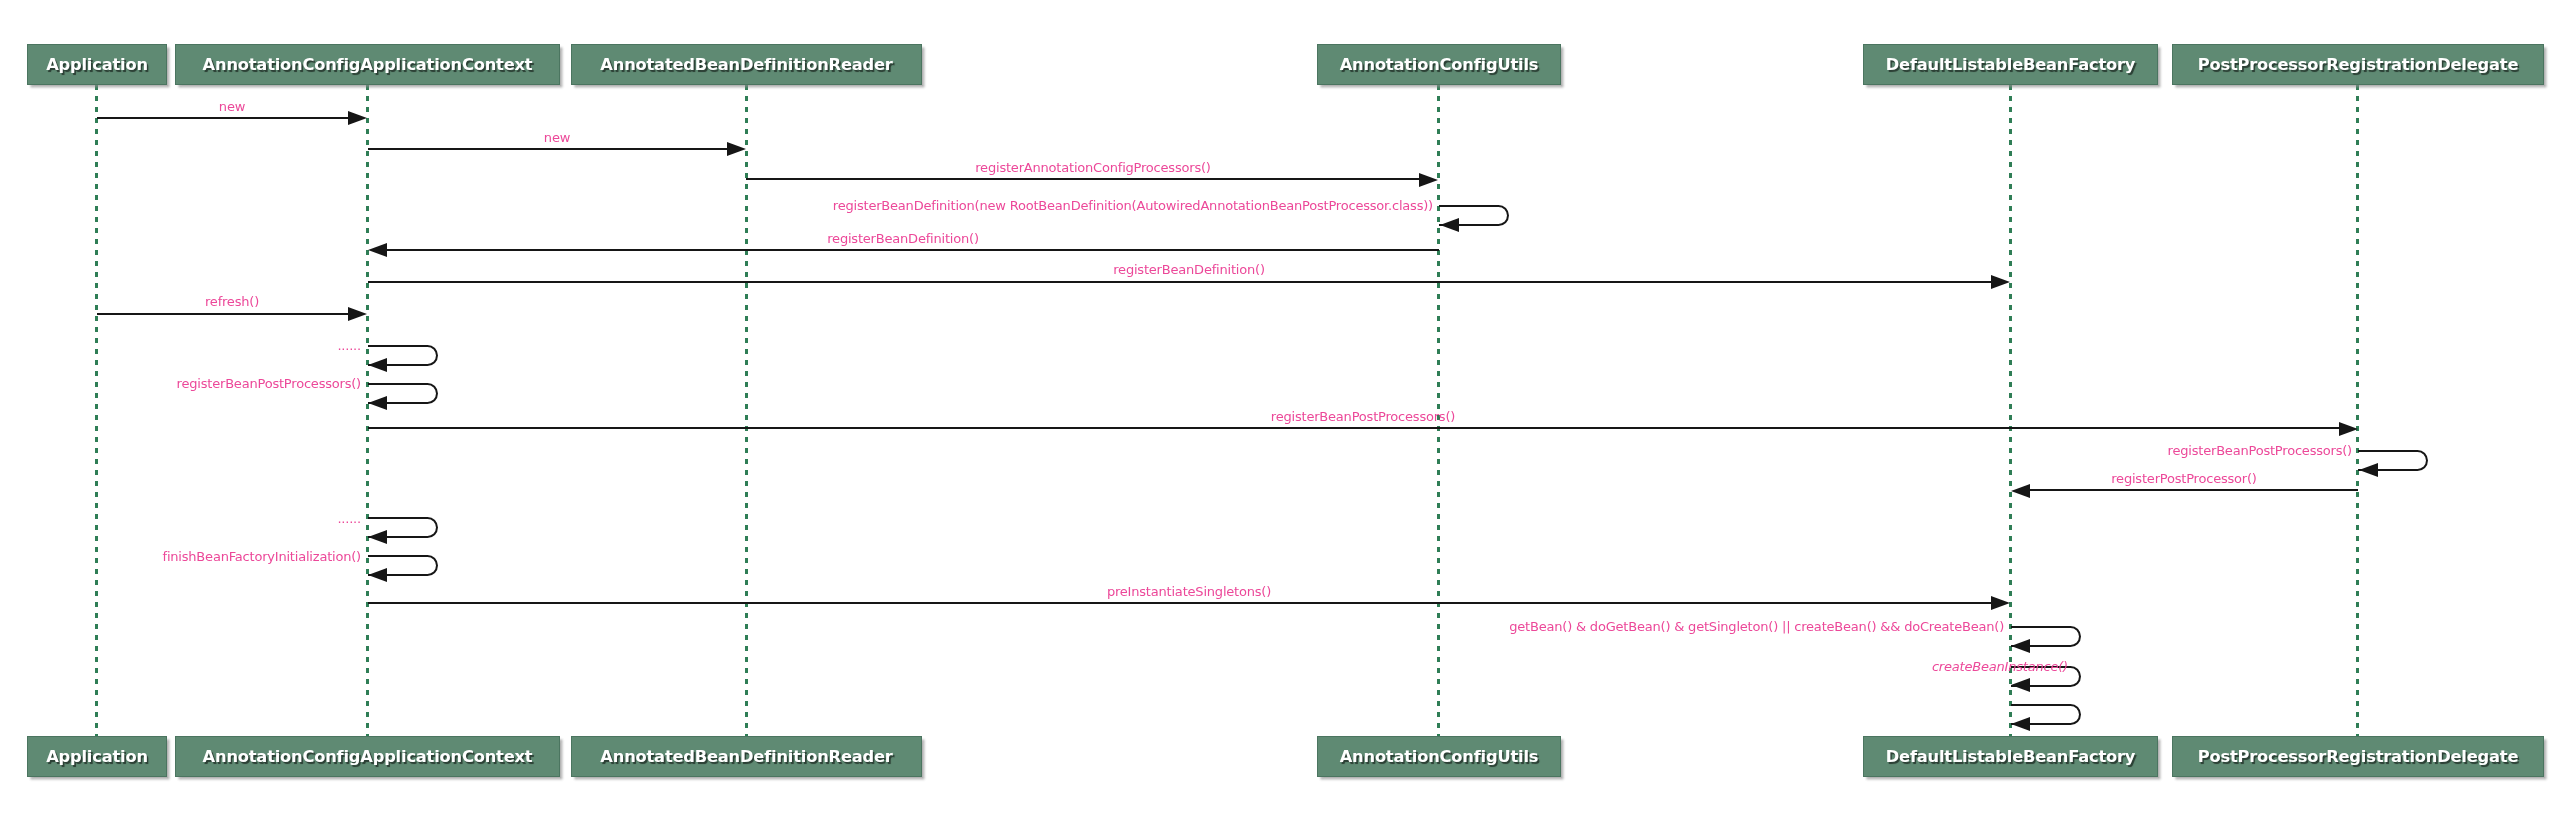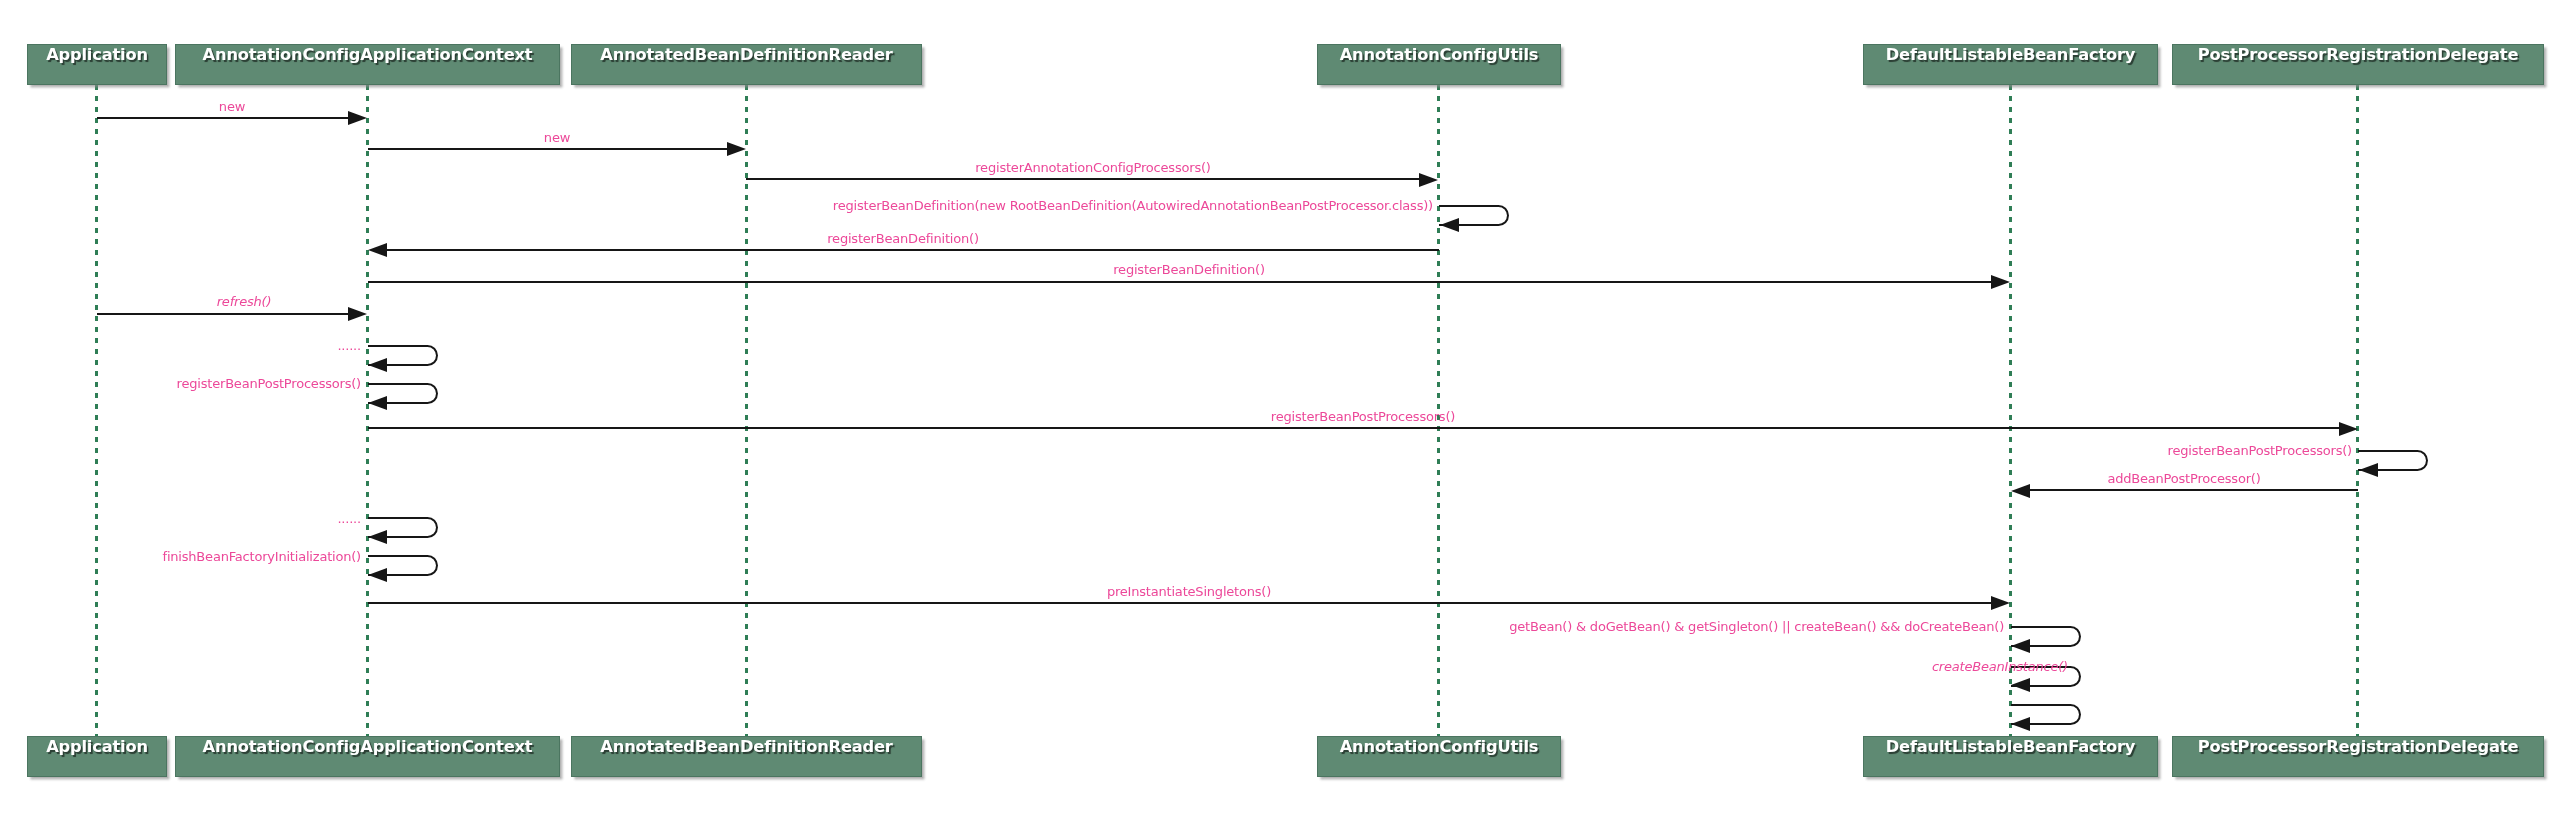--- a/index.html
+++ b/index.html
@@ -12,20 +12,21 @@
     overflow: hidden;
   }
   .participant {
     position: absolute;
     height: 41px;
     background: #5f8a73;
     border: 1.6px solid #4b7560;
     box-sizing: border-box;
     box-shadow: 3.1px 3.1px 2.3px rgba(140,140,140,0.65);
     display: flex;
+    align-items: center;
     justify-content: center;
   }
   .participant span {
     color: #ffffff;
     font-size: 16.3px;
     font-weight: bold;
     letter-spacing: -0.2px;
     text-shadow: 1.6px 1.6px 0.8px rgba(0,0,0,0.55);
     white-space: nowrap;
   }
@@ -132,36 +133,36 @@
     <div class="arrowhead left" style="left: 1440px; top: 218px;"></div>
     <div class="msg-label rightalign" style="left: 721px; width: 712px; top: 197px;">registerBeanDefinition(new RootBeanDefinition(AutowiredAnnotationBeanPostProcessor.class))</div>
     <div class="msg-line" style="left: 385px; top: 249px; width: 1054px;"></div>
     <div class="arrowhead left" style="left: 368px; top: 243px;"></div>
     <div class="msg-label center" style="left: 903px; top: 230px;">registerBeanDefinition()</div>
     <div class="msg-line" style="left: 368px; top: 281px; width: 1626px;"></div>
     <div class="arrowhead right" style="left: 1991px; top: 275px;"></div>
     <div class="msg-label center" style="left: 1189px; top: 261px;">registerBeanDefinition()</div>
     <div class="msg-line" style="left: 97px; top: 313px; width: 254px;"></div>
     <div class="arrowhead right" style="left: 348px; top: 307px;"></div>
-    <div class="msg-label center" style="left: 244px; top: 293px; font-style: italic;">refresh()</div>
+    <div class="msg-label center" style="left: 232px; top: 293px;">refresh()</div>
     <div class="self-loop" style="left: 368px; top: 345px;"></div>
     <div class="arrowhead left" style="left: 368px; top: 358px;"></div>
     <div class="msg-label rightalign" style="left: -351px; width: 712px; top: 337px;">......</div>
     <div class="self-loop" style="left: 368px; top: 383px;"></div>
     <div class="arrowhead left" style="left: 368px; top: 396px;"></div>
     <div class="msg-label rightalign" style="left: -351px; width: 712px; top: 375px;">registerBeanPostProcessors()</div>
     <div class="msg-line" style="left: 368px; top: 427px; width: 1973px;"></div>
     <div class="arrowhead right" style="left: 2339px; top: 422px;"></div>
     <div class="msg-label center" style="left: 1363px; top: 408px;">registerBeanPostProcessors()</div>
     <div class="self-loop" style="left: 2358px; top: 450px;"></div>
     <div class="arrowhead left" style="left: 2359px; top: 463px;"></div>
     <div class="msg-label rightalign" style="left: 1640px; width: 712px; top: 442px;">registerBeanPostProcessors()</div>
     <div class="msg-line" style="left: 2028px; top: 489px; width: 330px;"></div>
     <div class="arrowhead left" style="left: 2011px; top: 484px;"></div>
-    <div class="msg-label center" style="left: 2184px; top: 470px;">addBeanPostProcessor()</div>
+    <div class="msg-label center" style="left: 2184px; top: 470px;">registerPostProcessor()</div>
     <div class="self-loop" style="left: 368px; top: 517px;"></div>
     <div class="arrowhead left" style="left: 368px; top: 530px;"></div>
     <div class="msg-label rightalign" style="left: -351px; width: 712px; top: 510px;">......</div>
     <div class="self-loop" style="left: 368px; top: 555px;"></div>
     <div class="arrowhead left" style="left: 368px; top: 568px;"></div>
     <div class="msg-label rightalign" style="left: -351px; width: 712px; top: 548px;">finishBeanFactoryInitialization()</div>
     <div class="msg-line" style="left: 368px; top: 602px; width: 1626px;"></div>
     <div class="arrowhead right" style="left: 1991px; top: 596px;"></div>
     <div class="msg-label center" style="left: 1189px; top: 583px;">preInstantiateSingletons()</div>
     <div class="self-loop" style="left: 2011px; top: 626px;"></div>

